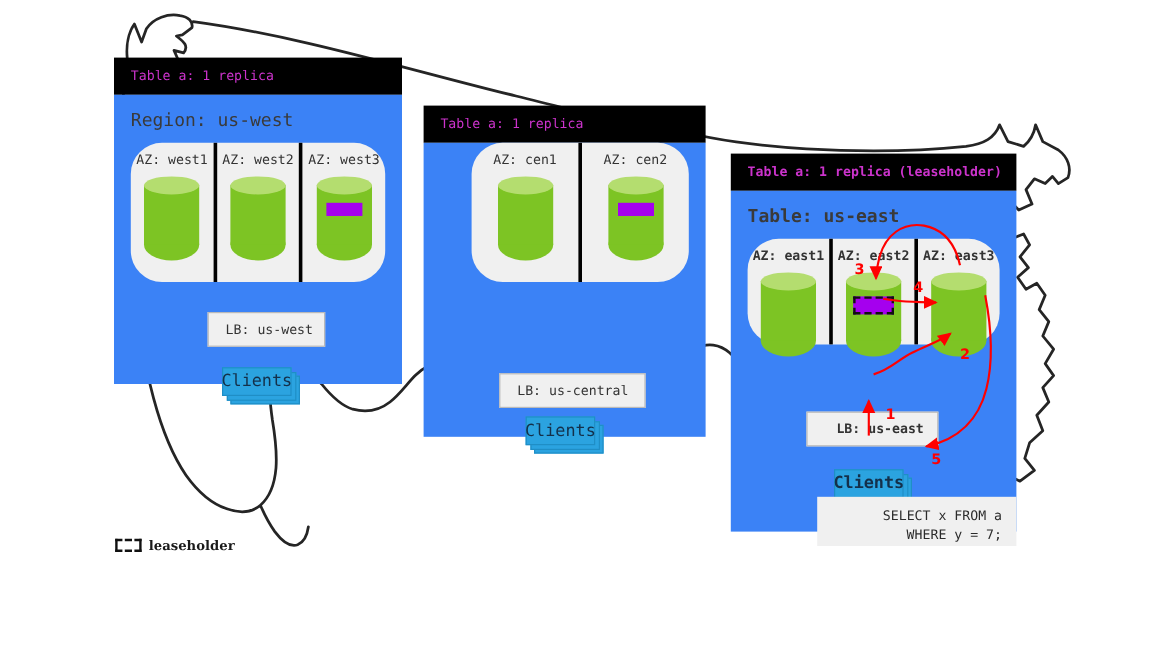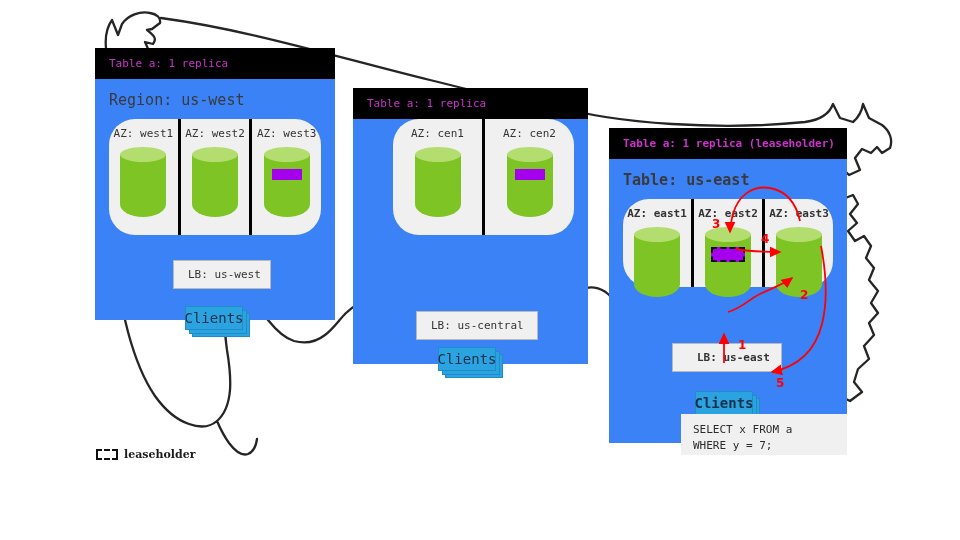--- a/index.html
+++ b/index.html
@@ -106,20 +106,21 @@
 
   .sqlbox{
     position:absolute;
     background:#f0f0f0;
     font-size:11px;color:#2b2b2b;
     line-height:16px;
     padding:8px 12px 10px 12px;
     white-space:pre;
     z-index:6;
     box-sizing:border-box;
+    text-align:right;
   }
 
   
   .legend{
     position:absolute;left:96px;top:448px;z-index:6;
     display:flex;align-items:center;gap:6px;
     font-family:"DejaVu Serif","Liberation Serif",serif;
     font-size:11px;color:#1a1a1a;font-weight:bold;
   }
   .legend .swatch{

